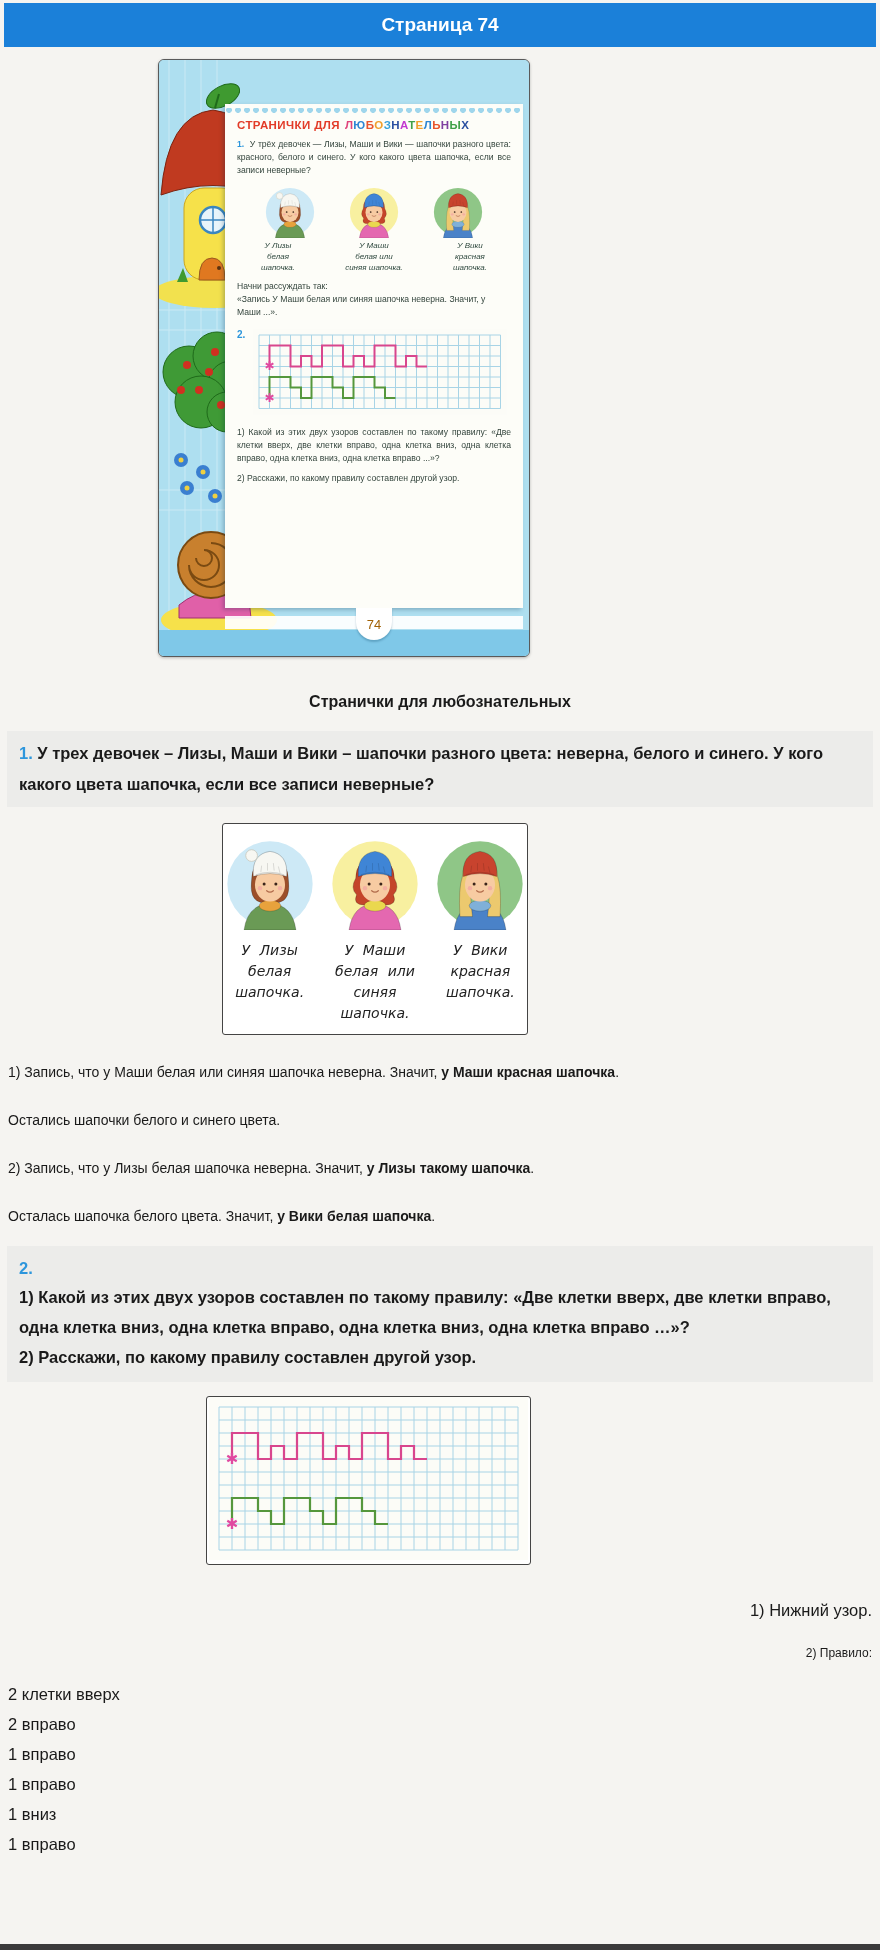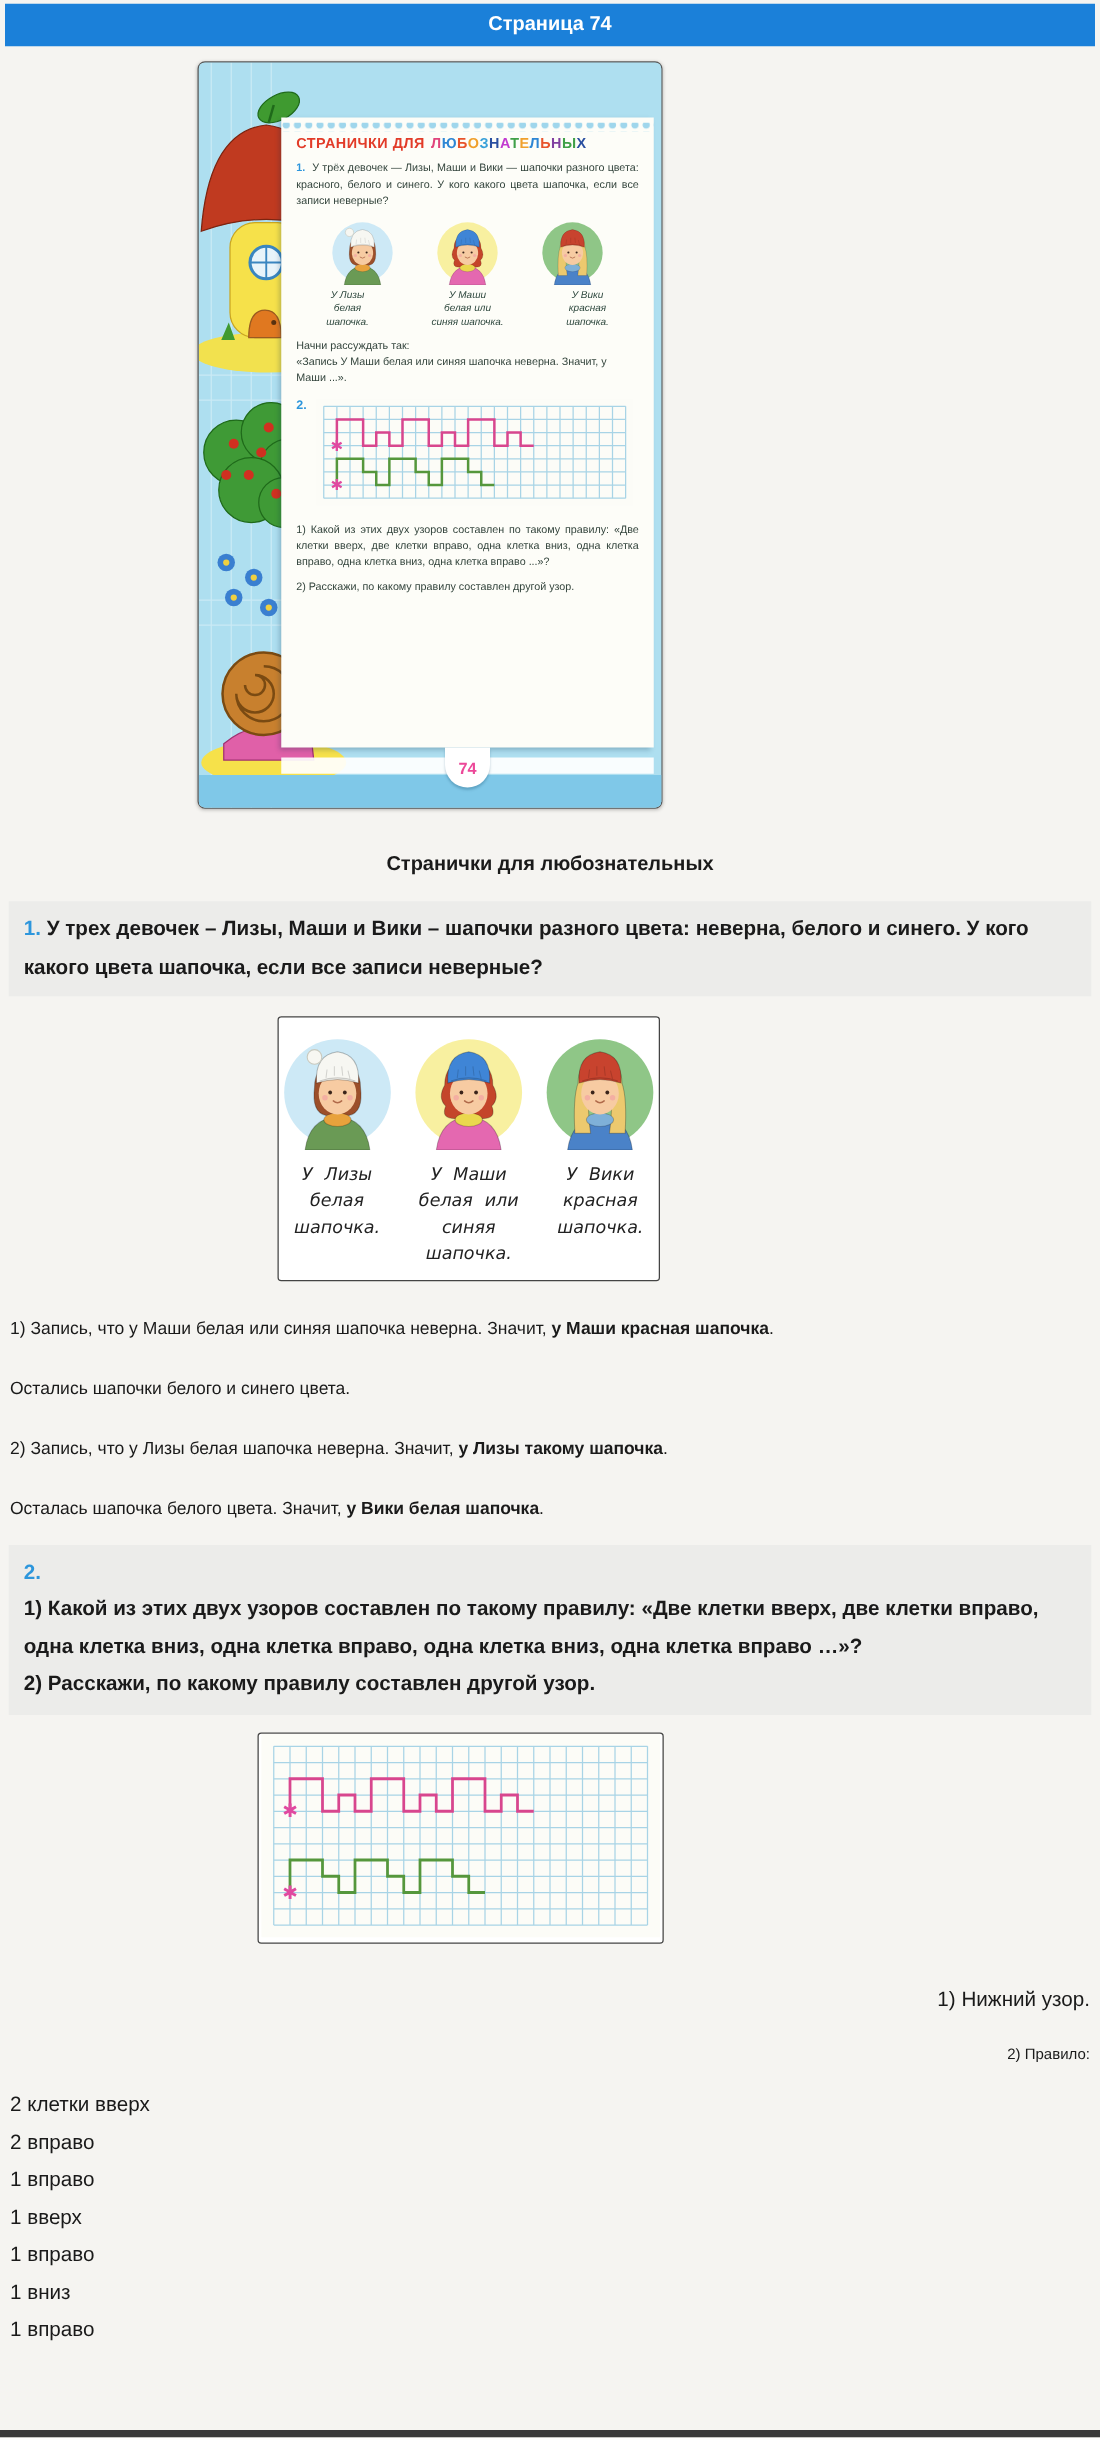--- a/index.html
+++ b/index.html
@@ -4,22 +4,22 @@
 <style>
   * { margin:0; padding:0; box-sizing:border-box; }
   html,body { width:880px; }
   body {
     height:1950px; overflow:hidden;
     background:#f5f4f1;
     font-family:"Liberation Sans","DejaVu Sans",sans-serif;
     color:#1a1a1a; position:relative;
   }
   
-  .top-bar { margin:3px 4px 0 4px; height:34px; display:flex; align-items:center; justify-content:center;
-    font-size:16px; font-weight:bold; }
+  .top-bar { margin:3px 4px 0 4px; height:44px; display:flex; align-items:center; justify-content:center;
+    font-size:19px; font-weight:bold; }
   
   .book-figure { position:relative; width:372px; height:598px; margin:12px 0 0 158px;
     border:1px solid #5a5a5a; border-radius:6px; overflow:hidden; background:#aedff0;
     box-shadow:0 1px 3px rgba(0,0,0,.25); }
   .book-bg { position:absolute; left:0; top:0; }
   .book-panel { position:absolute; left:66px; top:44px; width:298px; height:504px;
     background:#fdfdf8; box-shadow:-2px 2px 4px rgba(0,40,70,.25); padding:4px 12px 0 12px; }
   .panel-trim { height:7px; margin:0 -12px 4px -12px;
     background:radial-gradient(circle at 4px 2px,#9fd6ec 2.6px,transparent 3.2px); background-size:9px 7px; }
   .book-banner { font-weight:bold; font-size:11.5px; letter-spacing:.4px; white-space:nowrap; margin:2px 0 7px 0; }
@@ -29,21 +29,21 @@
   .mini-girls { display:flex; justify-content:center; gap:32px; margin:9px 0 2px 0; }
   .mini-caps { display:flex; justify-content:center; gap:14px; }
   .mini-cap { width:86px; text-align:center; font-style:italic; font-size:8px; line-height:11px; color:#2c463c; }
   .book-hint { font-size:8.6px; line-height:13px; color:#33443c; margin-top:7px; }
   .book-task2-row { display:flex; align-items:flex-start; gap:5px; margin-top:10px; }
   .book-q { font-size:8.6px; line-height:13px; color:#33443c; text-align:justify; margin-top:7px; }
   .book-footer { position:absolute; left:66px; top:548px; width:298px; height:40px; }
   .book-footer-strip { position:absolute; top:8px; left:0; right:0; height:13px; background:rgba(255,255,255,.92); }
   .book-pageno { position:absolute; left:50%; top:0; transform:translateX(-50%); width:36px; height:32px;
     background:#fff; border-radius:0 0 20px 20px; display:flex; align-items:center; justify-content:center;
-    font-weight:bold; font-size:13px; color:#ec4899; box-shadow:0 2px 2px rgba(0,60,90,.25); }
+    font-weight:normal; font-size:13px; color:#a16207; box-shadow:0 2px 2px rgba(0,60,90,.25); }
   
   .heading { text-align:center; font-weight:bold; font-size:16px; margin-top:36px; }
   .problem-block { background:#ececea; margin:20px 7px 0 7px; padding:7px 12px; font-weight:bold; font-size:16.5px; line-height:31px; }
   .num-accent { font-weight:bold; }
   .white-box { background:#fff; border:1px solid #444; border-radius:3px; }
   .girls-box { width:306px; margin:16px 0 0 222px; padding:14px 0 10px 0; }
   .girls-row { display:flex; justify-content:center; gap:12px; }
   .girl-col { width:94px; display:flex; flex-direction:column; align-items:center; }
   .answer-cap { margin-top:10px; text-align:center; font-style:italic; font-size:14px; line-height:21px; color:#222;
     font-family:"DejaVu Sans",sans-serif; word-spacing:5px; }
@@ -435,19 +435,18 @@
         <text x="23" y="131.94" text-anchor="middle" font-size="14.95" fill="#e049a0">✱</text>
       </svg></span>
 </div>
 
 <div class="ans-line">1) Нижний узор.</div>
 <div class="ans-label">2) Правило:</div>
 <div class="steps">
   <div>2 клетки вверх</div>
   <div>2 вправо</div>
   <div>1 вправо</div>
-  <div>1 вверх</div>
   <div>1 вправо</div>
   <div>1 вниз</div>
   <div>1 вправо</div>
 </div>
 
 <div class="bottom-strip"></div>
 
 </body></html>

